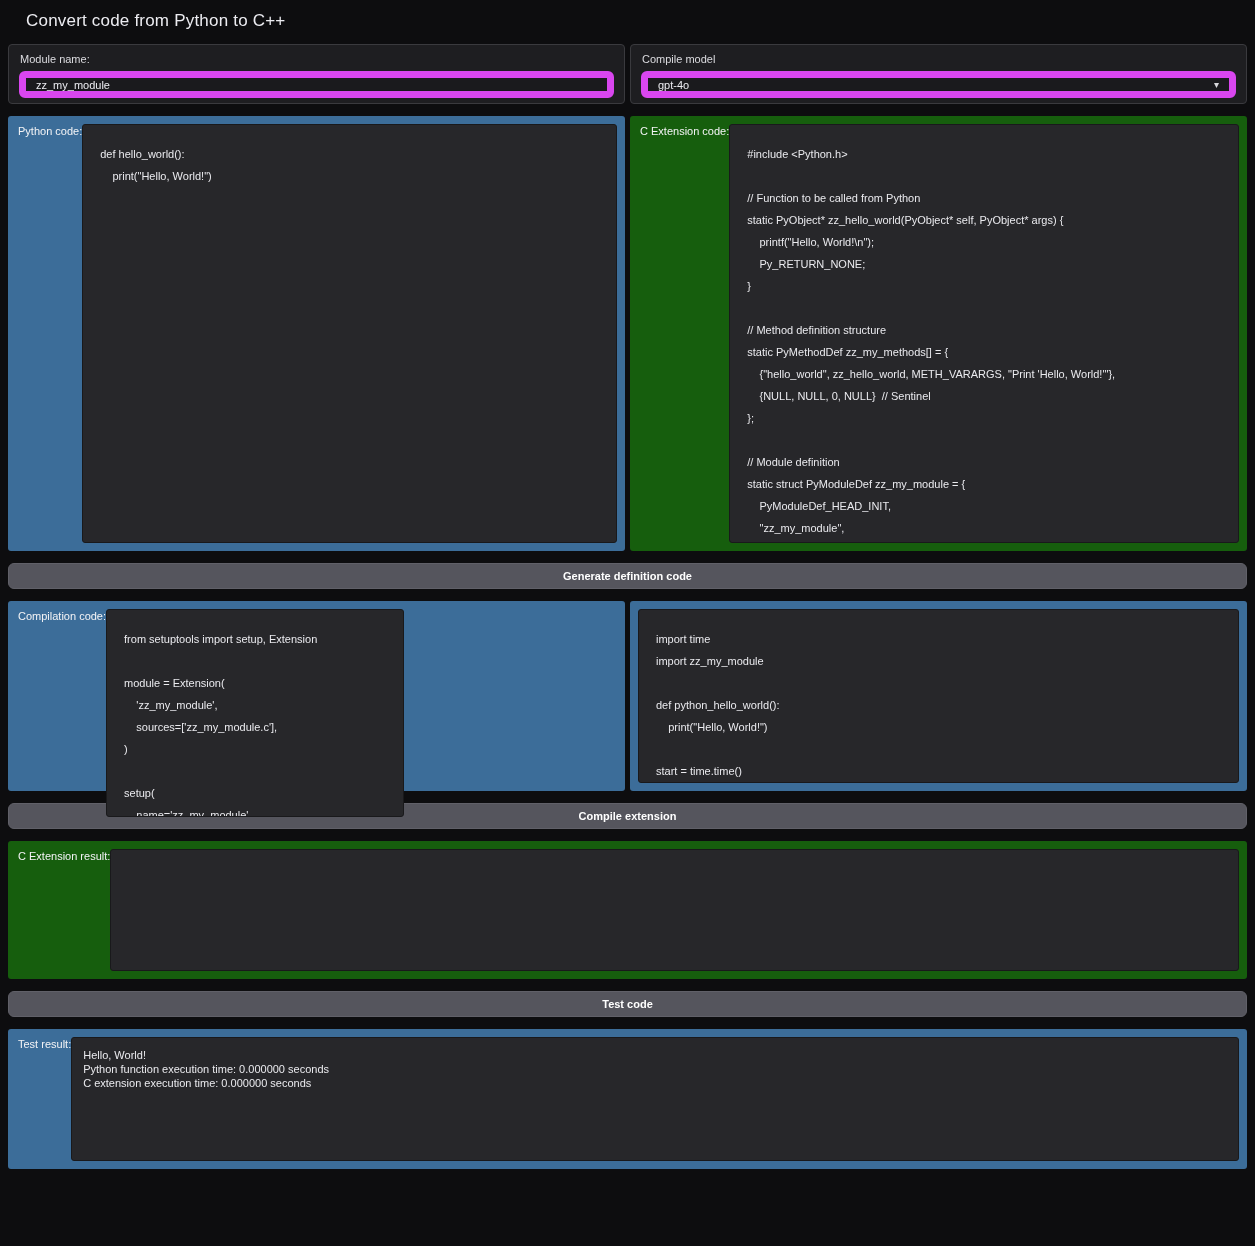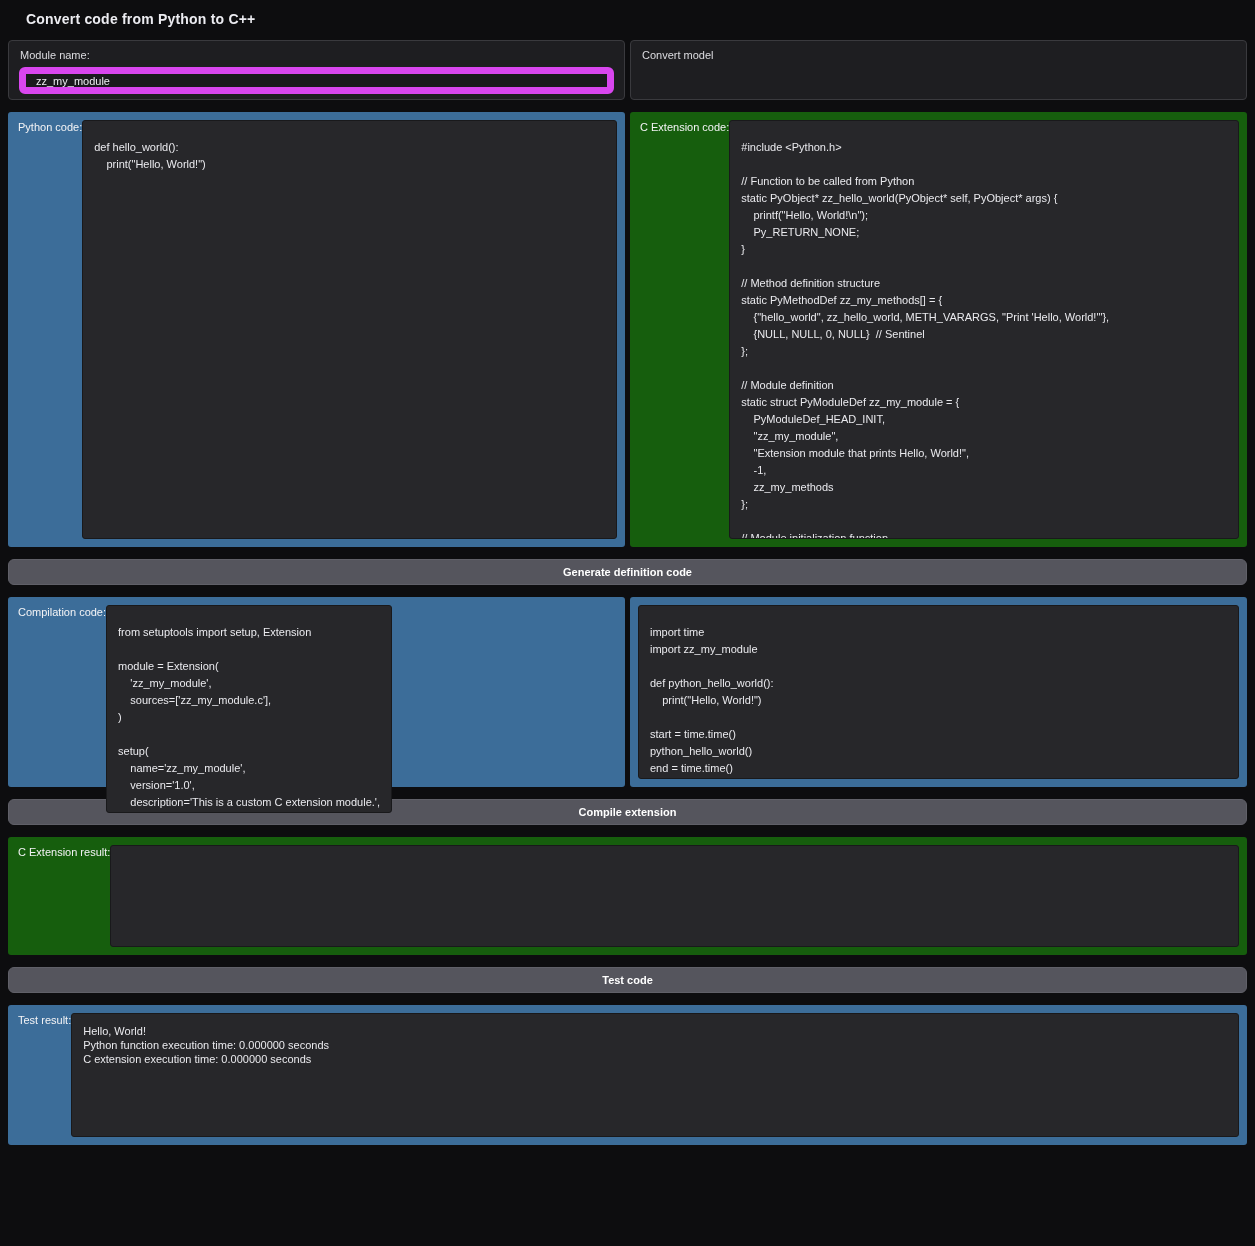--- a/index.html
+++ b/index.html
@@ -12,21 +12,21 @@
   *{box-sizing:border-box;}
   html,body{margin:0;padding:0;}
   body{
     width:1255px;height:1246px;overflow:hidden;
     background:var(--page-bg);
     font-family:"Liberation Sans",sans-serif;
     color:#ececf1;
   }
   .app{padding:8px;}
   .page-title{
-    font-size:14px;font-weight:bold;color:#ececf1;
+    font-size:17px;font-weight:normal;color:#ececf1;
     margin:3px 0 13px 18px;letter-spacing:0.2px;
   }
   .row{display:flex;gap:5px;margin-bottom:12px;}
   
   .group{
     flex:1;height:60px;
     background:#1e1e21;border:1px solid #3a3a3e;border-radius:4px;
     padding:7px 10px 8px 10px;
   }
   .group-label{font-size:11px;color:#dcdce0;margin:1px 0 6px 1px;}
@@ -45,31 +45,31 @@
   .panel{
     flex:1;border-radius:3px;padding:8px;
     display:flex;flex-direction:row;
   }
   .panel.blue{background:var(--accent-blue);}
   .panel.green{background:var(--accent-green);}
   .panel-label{font-size:11px;color:#f4f4f6;margin:1px 0 7px 2px;}
   .codebox{
     background:var(--codebox-bg);
     border:1px solid #19191b;border-radius:3px;
-    margin:0;padding:18px 11px;
+    margin:0;padding:18px 17px;
     font-family:"Liberation Sans",sans-serif;
-    font-size:11px;line-height:17px;color:#eaeaee;
+    font-size:11px;line-height:22px;color:#eaeaee;
     white-space:pre;overflow:hidden;
   }
   .codebox.fill{flex:1;}
   .codebox.short{height:208px;}
   .codebox.result{padding:10px 11px;line-height:14px;}
   .row-code .panel{height:435px;}
   .row-compile .panel{height:190px;}
-  .panel.result-green{height:118px;margin-bottom:12px;}
+  .panel.result-green{height:138px;margin-bottom:12px;}
   .panel.result-blue{height:140px;}
   
   .btn{
     display:block;width:100%;height:26px;
     background:var(--button-bg);
     border:1px solid #606068;border-radius:6px;
     color:#ffffff;font-weight:bold;font-size:11px;
     font-family:"Liberation Sans",sans-serif;
     margin:0 0 12px 0;cursor:pointer;
   }
@@ -80,21 +80,25 @@
 <div class="app">
 
   <h1 class="page-title">Convert code from Python to C++</h1>
 
   <div class="row">
     <div class="group">
       <div class="group-label">Module name:</div>
       <input class="textbox" type="text" value="zz_my_module" style="">
     </div>
     <div class="group">
-      <div class="group-label">Convert model</div>
+      <div class="group-label">Compile model</div>
+      <div class="textbox dropdown">
+        <span>gpt-4o</span>
+        <span class="caret">▾</span>
+      </div>
     </div>
   </div>
 
   <div class="row row-code">
     <div class="panel blue">
       <div class="panel-label">Python code:</div>
       <pre class="codebox fill">def hello_world():
     print("Hello, World!")</pre>
     </div>
     <div class="panel green">

